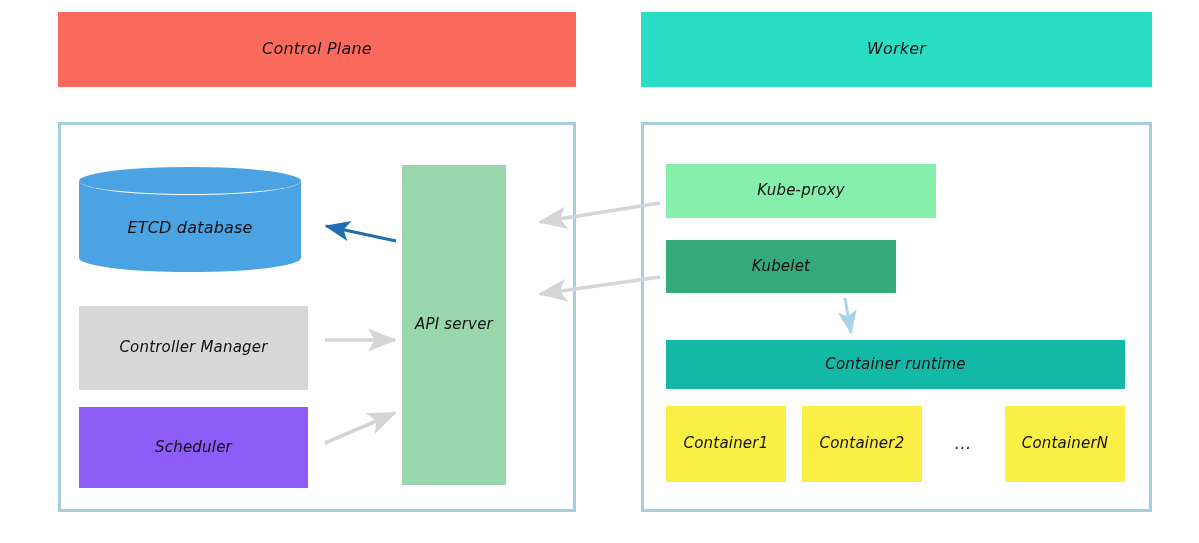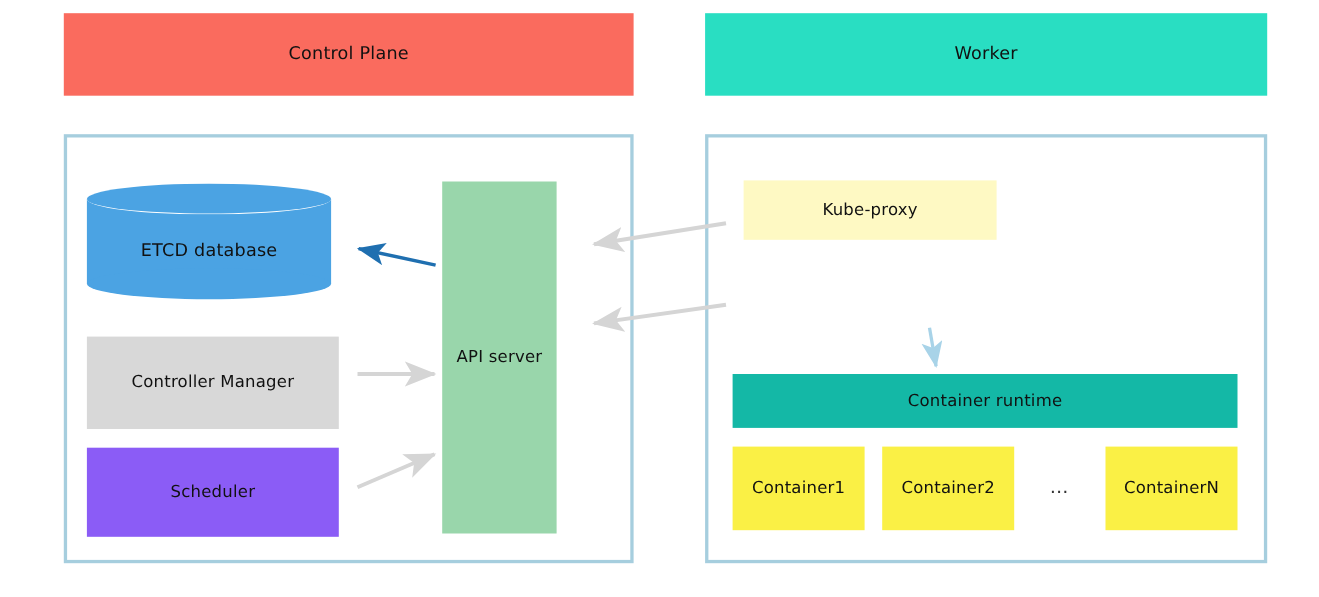--- a/index.html
+++ b/index.html
@@ -25,20 +25,21 @@
   .node {
     position: absolute;
     display: flex;
     align-items: center;
     justify-content: center;
     text-align: center;
     color: #111111;
     font-family: "DejaVu Sans", sans-serif;
     line-height: 1.15;
     letter-spacing: 0.2px;
+    font-style: italic;
   }
   
   .banner {
     font-size: 16px;
   }
   #banner-control-plane {
     left: 58px; top: 12px; width: 518px; height: 75px;
     background: #FA6B5E;
   }
   #banner-worker {
@@ -102,24 +103,23 @@
     background: #8b5cf6;
     font-size: 15px;
   }
   #node-api-server {
     left: 402px; top: 165px; width: 104px; height: 320px;
     background: #99D6AB;
     font-size: 15px;
   }
   
   #node-kube-proxy {
-    left: 666px; top: 164px; width: 230px; height: 54px;
-    background: #fef9c3;
-    font-size: 15px;
-    margin-left: 10px;
+    left: 666px; top: 164px; width: 270px; height: 54px;
+    background: #86efac;
+    font-size: 15px;
   }
   #node-kubelet {
     left: 666px; top: 240px; width: 230px; height: 53px;
     background: #35A978;
     font-size: 15px;
   }
   #node-container-runtime {
     left: 666px; top: 340px; width: 459px; height: 49px;
     background: #14b8a6;
     font-size: 15px;
@@ -179,20 +179,23 @@
   </div>
 
   <div class="node" id="node-api-server">
     <span>API server</span>
   </div>
 
   <div class="node" id="node-kube-proxy">
     <span>Kube-proxy</span>
   </div>
 
+  <div class="node" id="node-kubelet">
+    <span>Kubelet</span>
+  </div>
 
   <div class="node" id="node-container-runtime">
     <span>Container runtime</span>
   </div>
 
   <div class="node container-box" id="node-container-1">
     <span>Container1</span>
   </div>
 
   <div class="node container-box" id="node-container-2">

